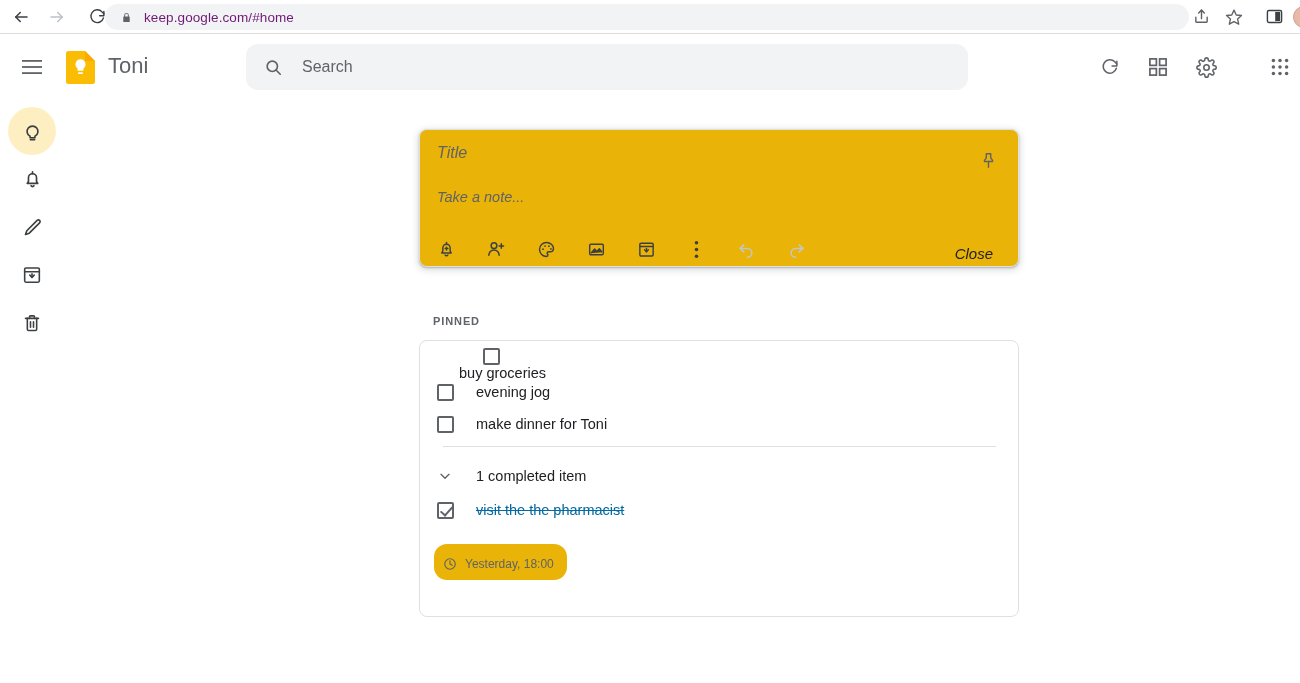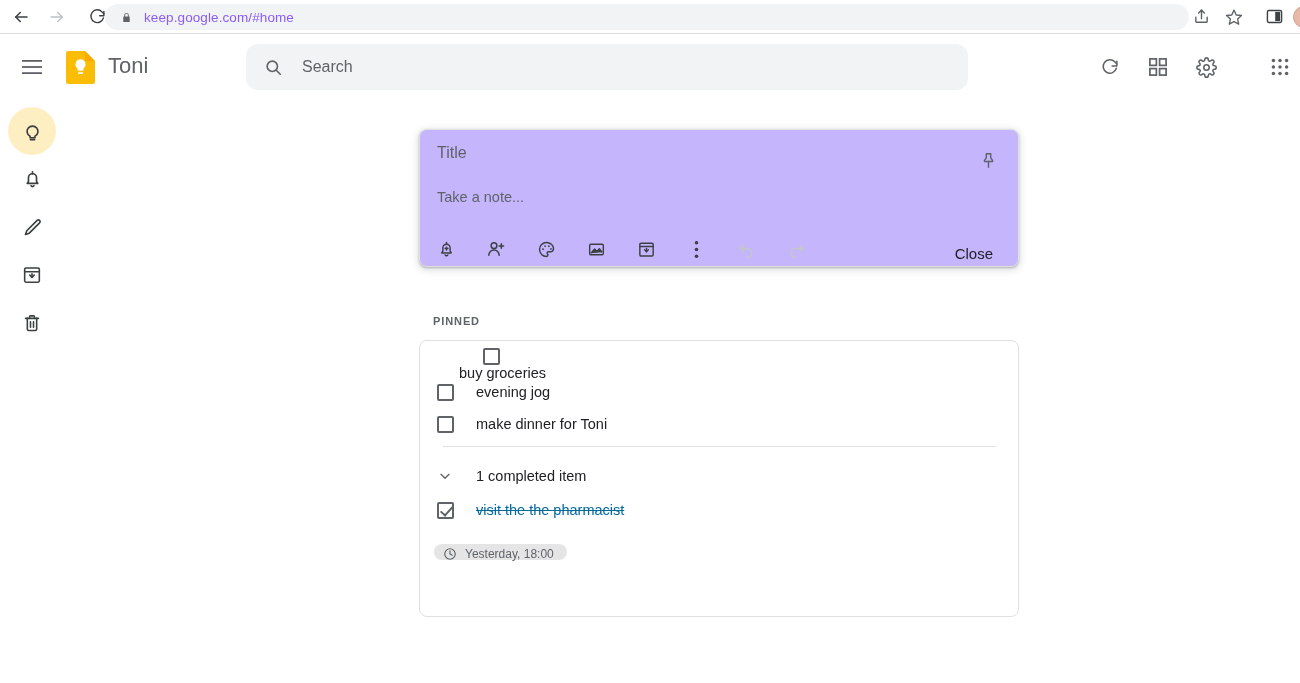--- a/index.html
+++ b/index.html
@@ -34,21 +34,21 @@
     position: absolute; left: 105px; top: 4px;
     width: 1084px; height: 26px;
     background: #f1f3f4;
     border-radius: 13px;
     display: flex; align-items: center;
   }
   #lock-icon { margin-left: 16px; display: flex; color: #5f6368; }
   #omnibox-url {
     margin-left: 12px;
     font-size: 13.5px;
-    color: #8b5cf6;
+    color: #701a75;
     letter-spacing: 0.1px;
   }
   #share-icon { position: absolute; left: 1193px; top: 8px; color: #5f6368; }
   #star-icon { position: absolute; left: 1225px; top: 8px; color: #5f6368; }
   #panel-icon { position: absolute; left: 1266px; top: 8px; color: #3c4043; }
   #profile-avatar {
     position: absolute; left: 1293px; top: 6px;
     width: 22px; height: 22px; border-radius: 50%;
     background: #e8b9a8;
     border: 1px solid #d0a090;
@@ -116,25 +116,26 @@
   #sidebar-item-notes     { top: 9px; }
   #sidebar-item-reminders { top: 57px; }
   #sidebar-item-labels    { top: 105px; }
   #sidebar-item-archive   { top: 153px; }
   #sidebar-item-trash     { top: 201px; }
 
   
   #note-editor {
     position: absolute; left: 419px; top: 129px;
     width: 600px; height: 138px;
-    background: #c4b5fd;
+    background: #eab308;
     border: 1px solid #e0e0e0;
     border-radius: 8px;
     box-shadow: 0 1px 2px 0 rgba(60,64,67,0.30),
                 0 2px 6px 2px rgba(60,64,67,0.15);
+    font-style: italic;
   }
   #note-title-input {
     position: absolute; left: 17px; top: 14px;
     font-size: 16px; color: #5f6368;
   }
   #note-pin-button {
     position: absolute; right: 12px; top: 12px;
     width: 36px; height: 36px;
     display: flex; align-items: center; justify-content: center;
     color: #5f6368;
@@ -228,22 +229,22 @@
   #chevron-down-icon { width: 18px; display: flex; color: #5f6368; }
   #completed-count {
     margin-left: 21px;
     font-size: 14.5px;
     color: #202124;
   }
   #check-row-done { position: absolute; left: 17px; top: 157px;
     display: flex; align-items: center; height: 24px; }
   #timestamp-chip {
     position: absolute; left: 14px; top: 203px;
-    height: 16px;
-    background: #e5e5e5;
+    height: 36px;
+    background: #eab308;
     border-radius: 13px;
     display: flex; align-items: center;
     padding: 3px 13px 0 9px;
   }
   #clock-icon { display: flex; color: #5f6368; }
   #timestamp-text {
     margin-left: 8px;
     font-size: 12px;
     color: #5f6368;
   }

